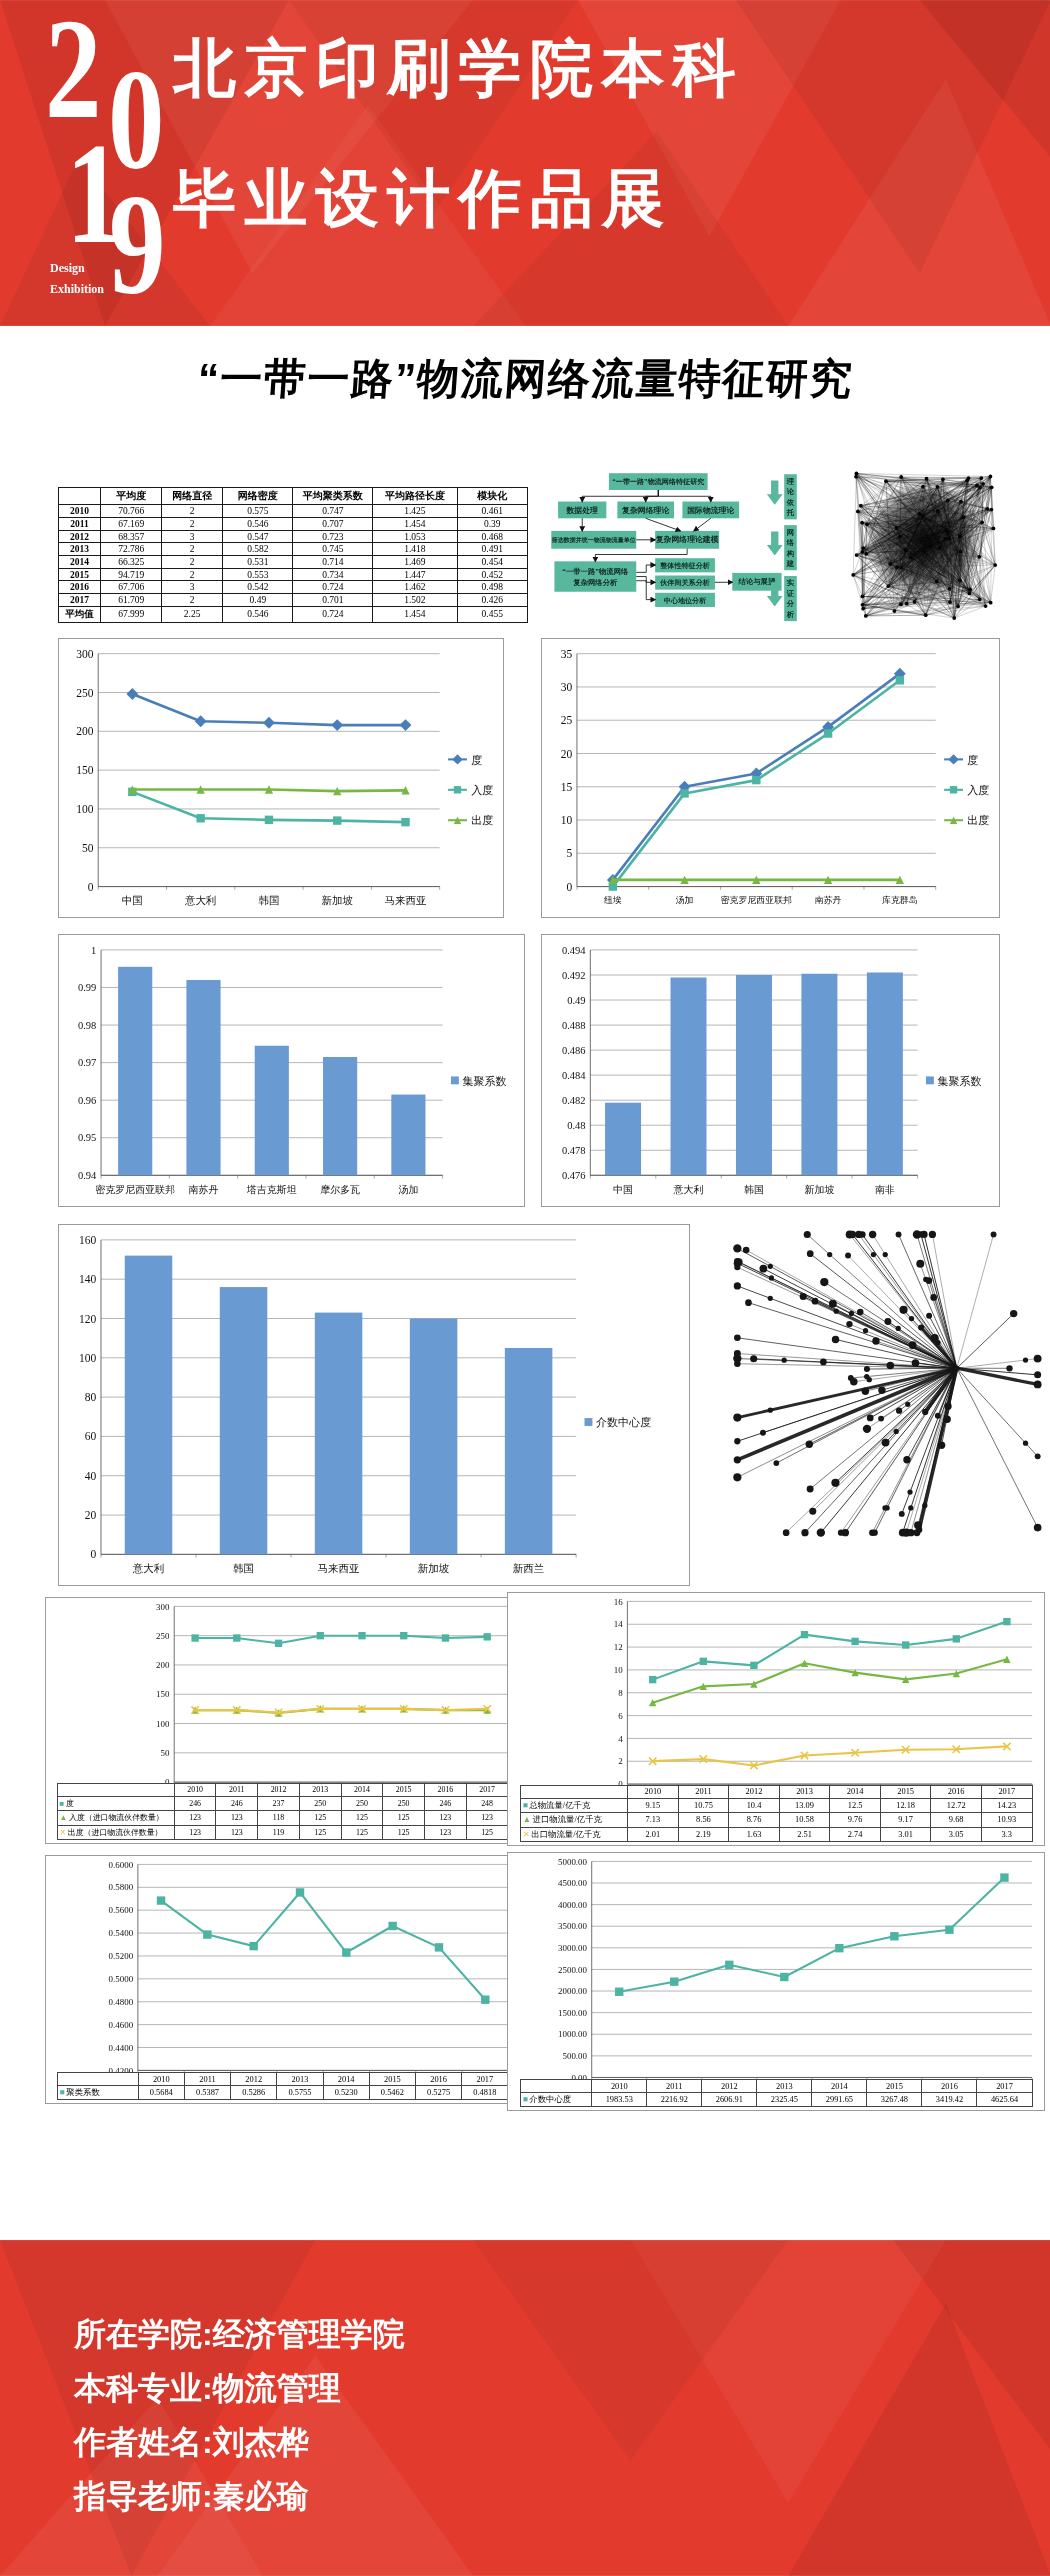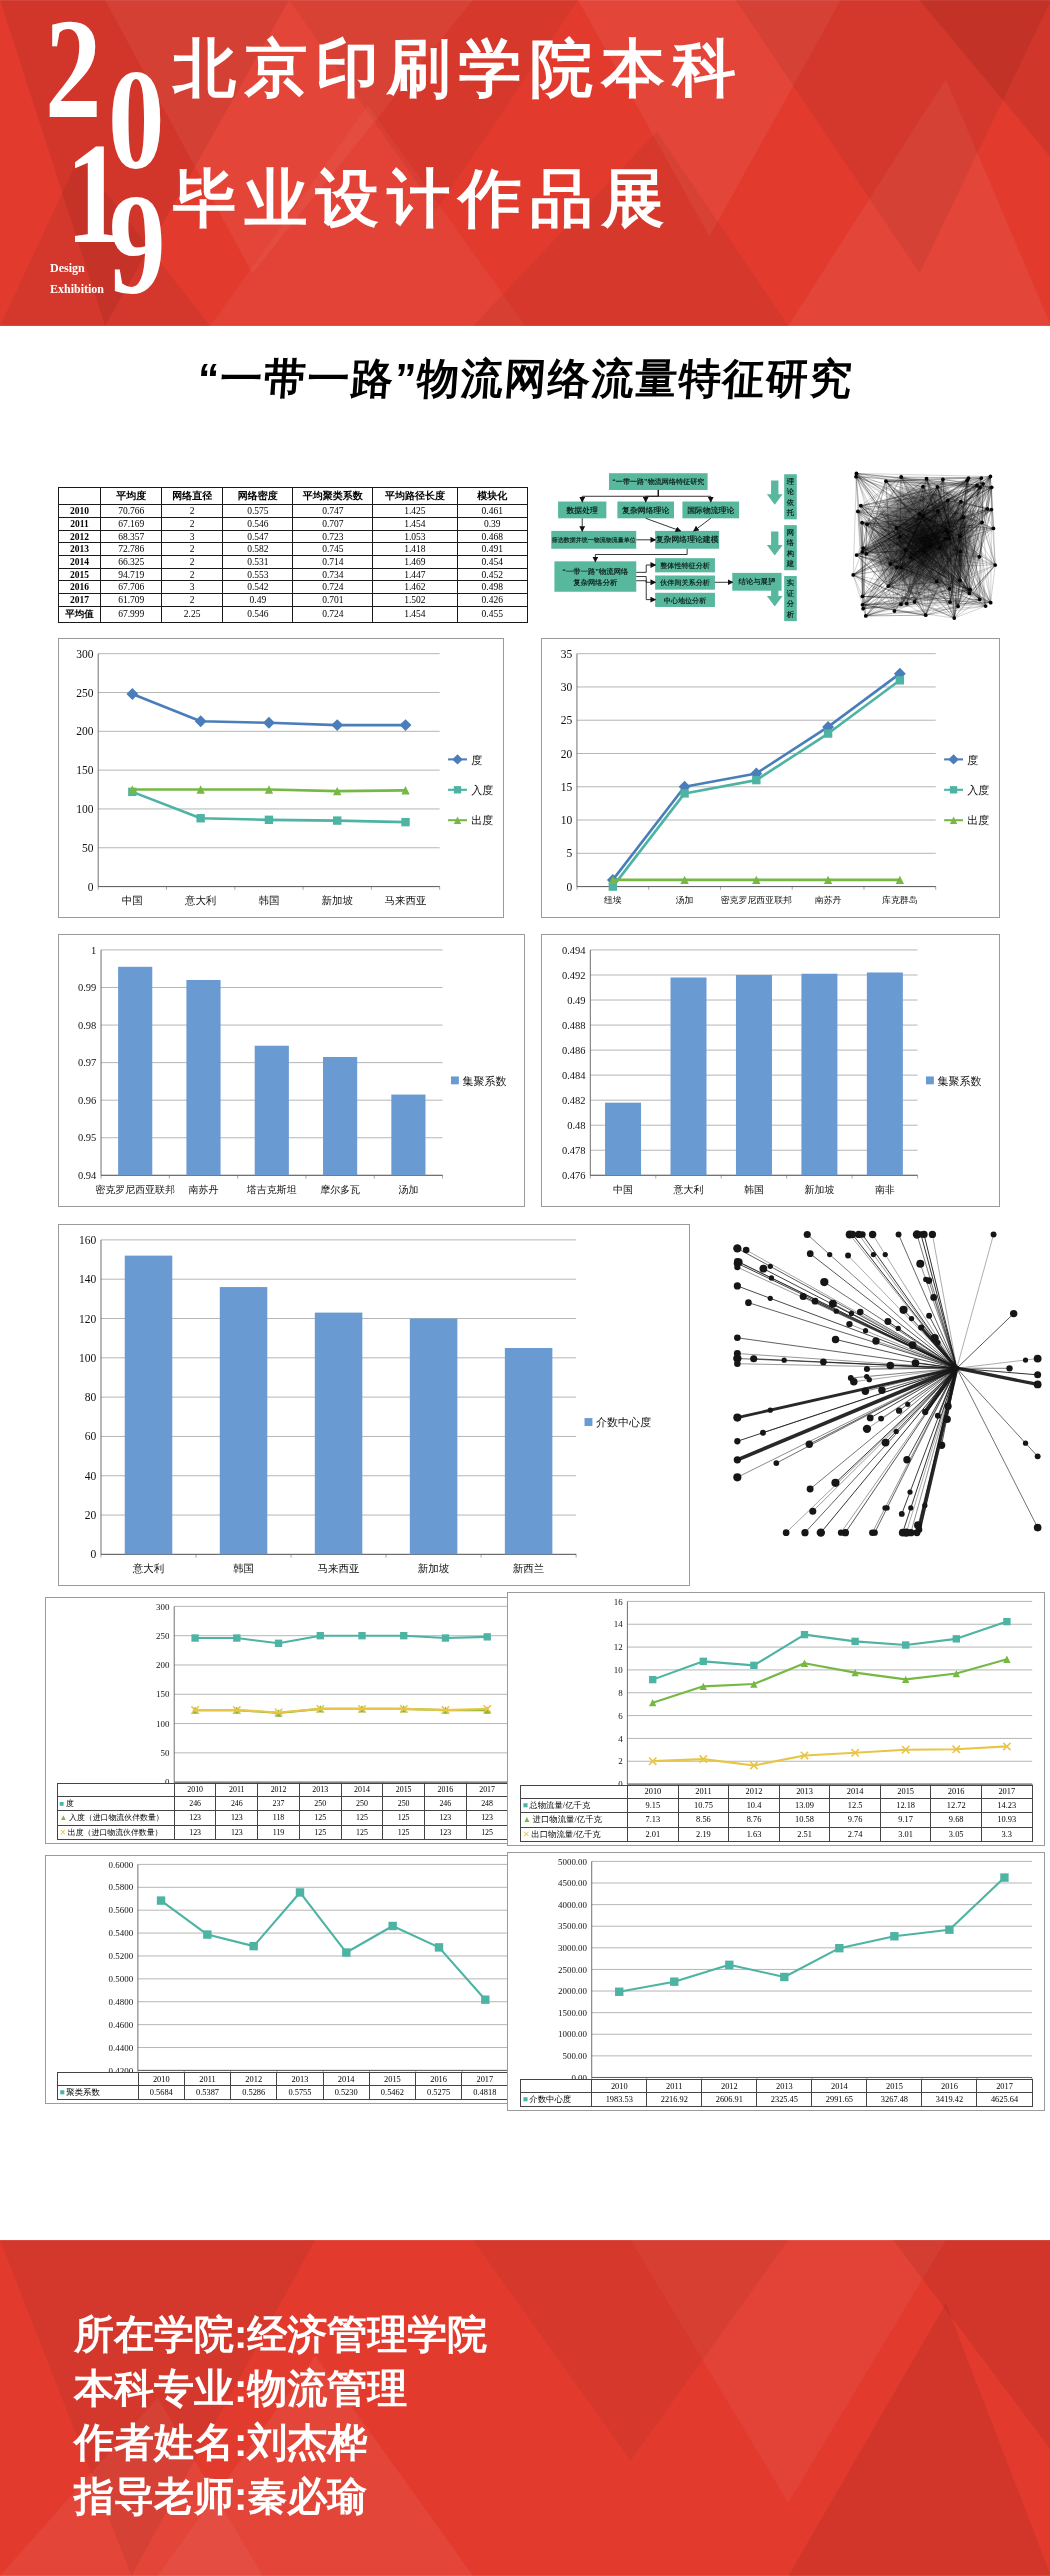--- a/index.html
+++ b/index.html
@@ -53,21 +53,21 @@
   #c9{left:507px;top:1852px;width:536px;height:257px;}
   svg text.tick{fill:#111;font-family:"Liberation Serif","DejaVu Serif",serif;}
   svg text.cat{fill:#111;font-family:"Liberation Serif","DejaVu Serif",serif;}
   svg text.leg{fill:#111;font-family:"Liberation Serif","DejaVu Serif",serif;}
   table.dtable{border-collapse:collapse;table-layout:fixed;background:#fff;text-align:center;
                font-family:"Liberation Serif","DejaVu Serif",serif;}
   table.dtable td{border:0.6px solid #444;padding:0;white-space:nowrap;overflow:hidden;}
   table.dtable td.lbl{text-align:left;padding-left:2.1px;}
   
   .foot-text{position:absolute;left:74px;top:67px;color:#fff;}
-  .fline{font-size:40px;font-weight:700;line-height:54px;white-space:nowrap;
+  .fline{font-size:32px;font-weight:700;line-height:54px;white-space:nowrap;
          font-family:"Liberation Sans","DejaVu Sans",sans-serif;}
 </style>
 </head>
 <body>
 
 <div class="poster">
 
   <header class="band band-top">
     <svg class="bg" width="1051" height="326" viewBox="0 0 2000 620">
       <rect x="0" y="0" width="2000" height="620" fill="var(--brand-red,#e23b2e)"></rect>

